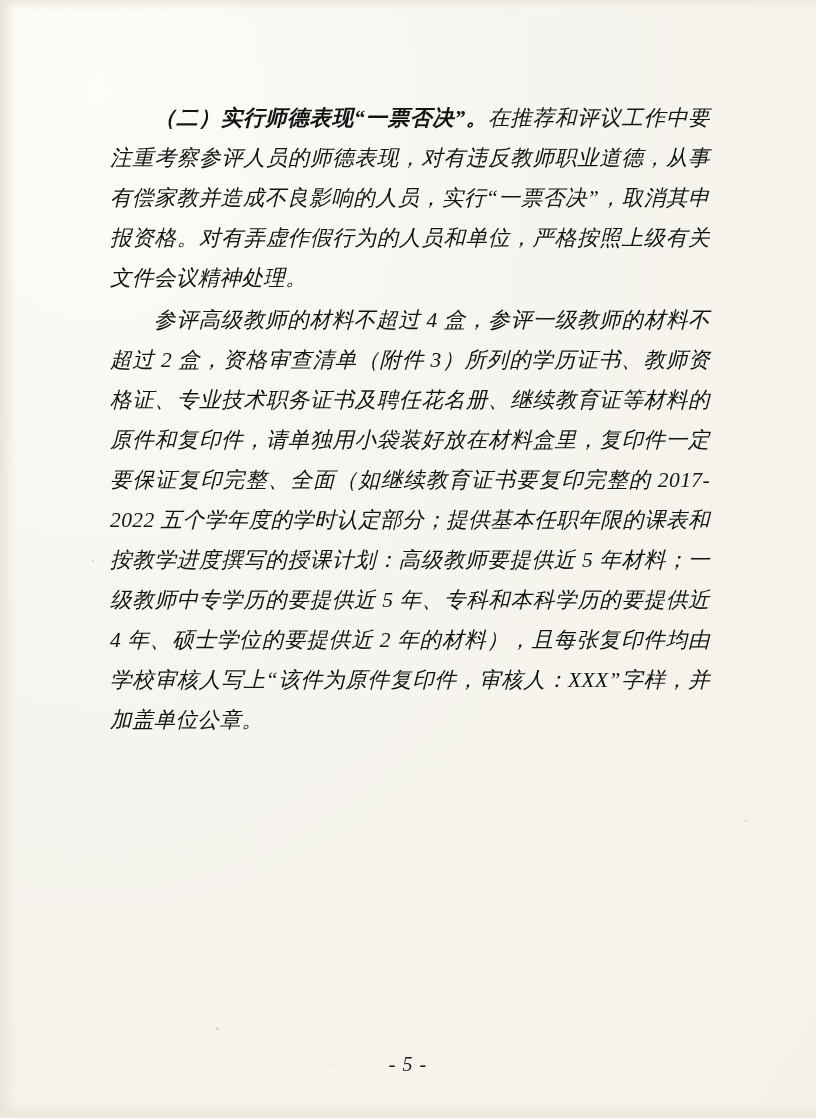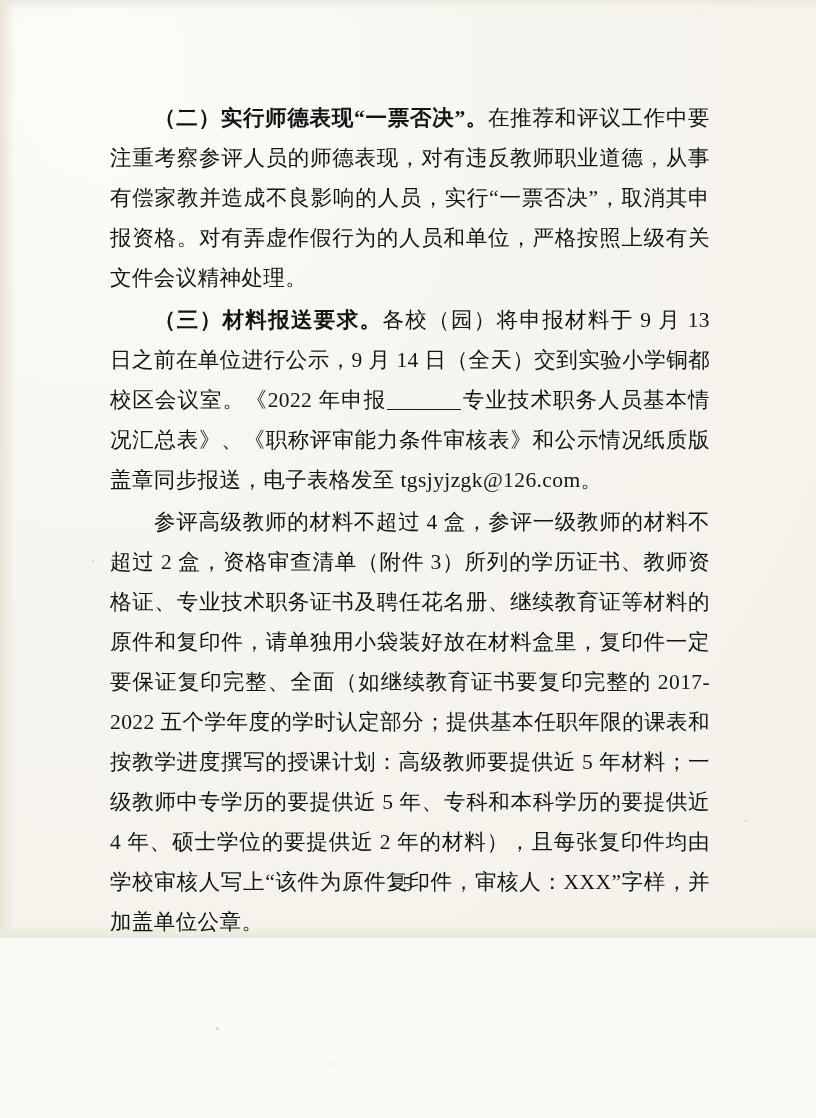--- a/index.html
+++ b/index.html
@@ -9,24 +9,25 @@
   body {
     width: 816px;
     height: 1118px;
     background: #fbfaf6;
     font-family: "Liberation Serif", serif;
     overflow: hidden;
   }
   .page {
     position: relative;
     width: 816px;
-    height: 938px;
+    height: 1118px;
     box-sizing: border-box;
     background:
       radial-gradient(ellipse at 12% 8%, #fdfcf8 0%, #f7f5ef 40%, #f3f1e9 100%);
+    font-style: italic;
   }
   
   .edge-left {
     position: absolute;
     left: 0; top: 0; bottom: 0;
     width: 16px;
     background: linear-gradient(to right, #e8e4d8, rgba(232,228,216,0));
     pointer-events: none;
   }
   .edge-top {
@@ -107,21 +108,20 @@
   <div class="speck s1"></div>
   <div class="speck s2"></div>
   <div class="speck s3"></div>
   <div class="speck s4"></div>
   <div class="speck s5"></div>
 
   <div class="content">
 
     <p class="para indent"><span class="bold-head">（二）实行师德表现“一票否决”。</span><span>在推荐和评议工作中要注重考察参评人员的师德表现，对有违反教师职业道德，从事有偿家教并造成不良影响的人员，实行“一票否决”，取消其申报资格。对有弄虚作假行为的人员和单位，严格按照上级有关文件会议精神处理。</span></p>
 
-    <p class="para indent"><span class="bold-head">（三）材料报送要求。</span><span>各校（园）将申报材料于 9 月 13 日之前在单位进行公示，9 月 14 日（全天）交到实验小学铜都校区会议室。《2022 年申报</span><span class="blank-line"></span><span>专业技术职务人员基本情况汇总表》、《职称评审能力条件审核表》和公示情况纸质版盖章同步报送，电子表格发至 tgsjyjzgk@126.com。</span></p>
 
     <p class="para indent"><span>参评高级教师的材料不超过 4 盒，参评一级教师的材料不超过 2 盒，资格审查清单（附件 3）所列的学历证书、教师资格证、专业技术职务证书及聘任花名册、继续教育证等材料的原件和复印件，请单独用小袋装好放在材料盒里，复印件一定要保证复印完整、全面（如继续教育证书要复印完整的 2017-2022 五个学年度的学时认定部分；提供基本任职年限的课表和按教学进度撰写的授课计划：高级教师要提供近 5 年材料；一级教师中专学历的要提供近 5 年、专科和本科学历的要提供近 4 年、硕士学位的要提供近 2 年的材料），且每张复印件均由学校审核人写上“该件为原件复印件，审核人：XXX”字样，并加盖单位公章。</span></p>
 
 
   </div>
 
   <div class="page-number">- 5 -</div>
 </div>
 
 </body></html>

